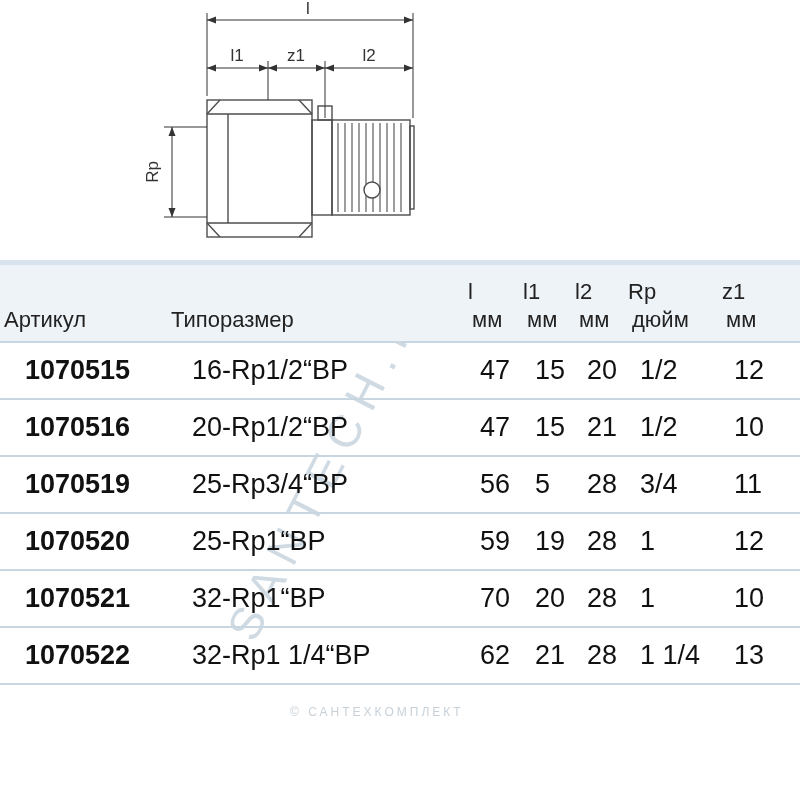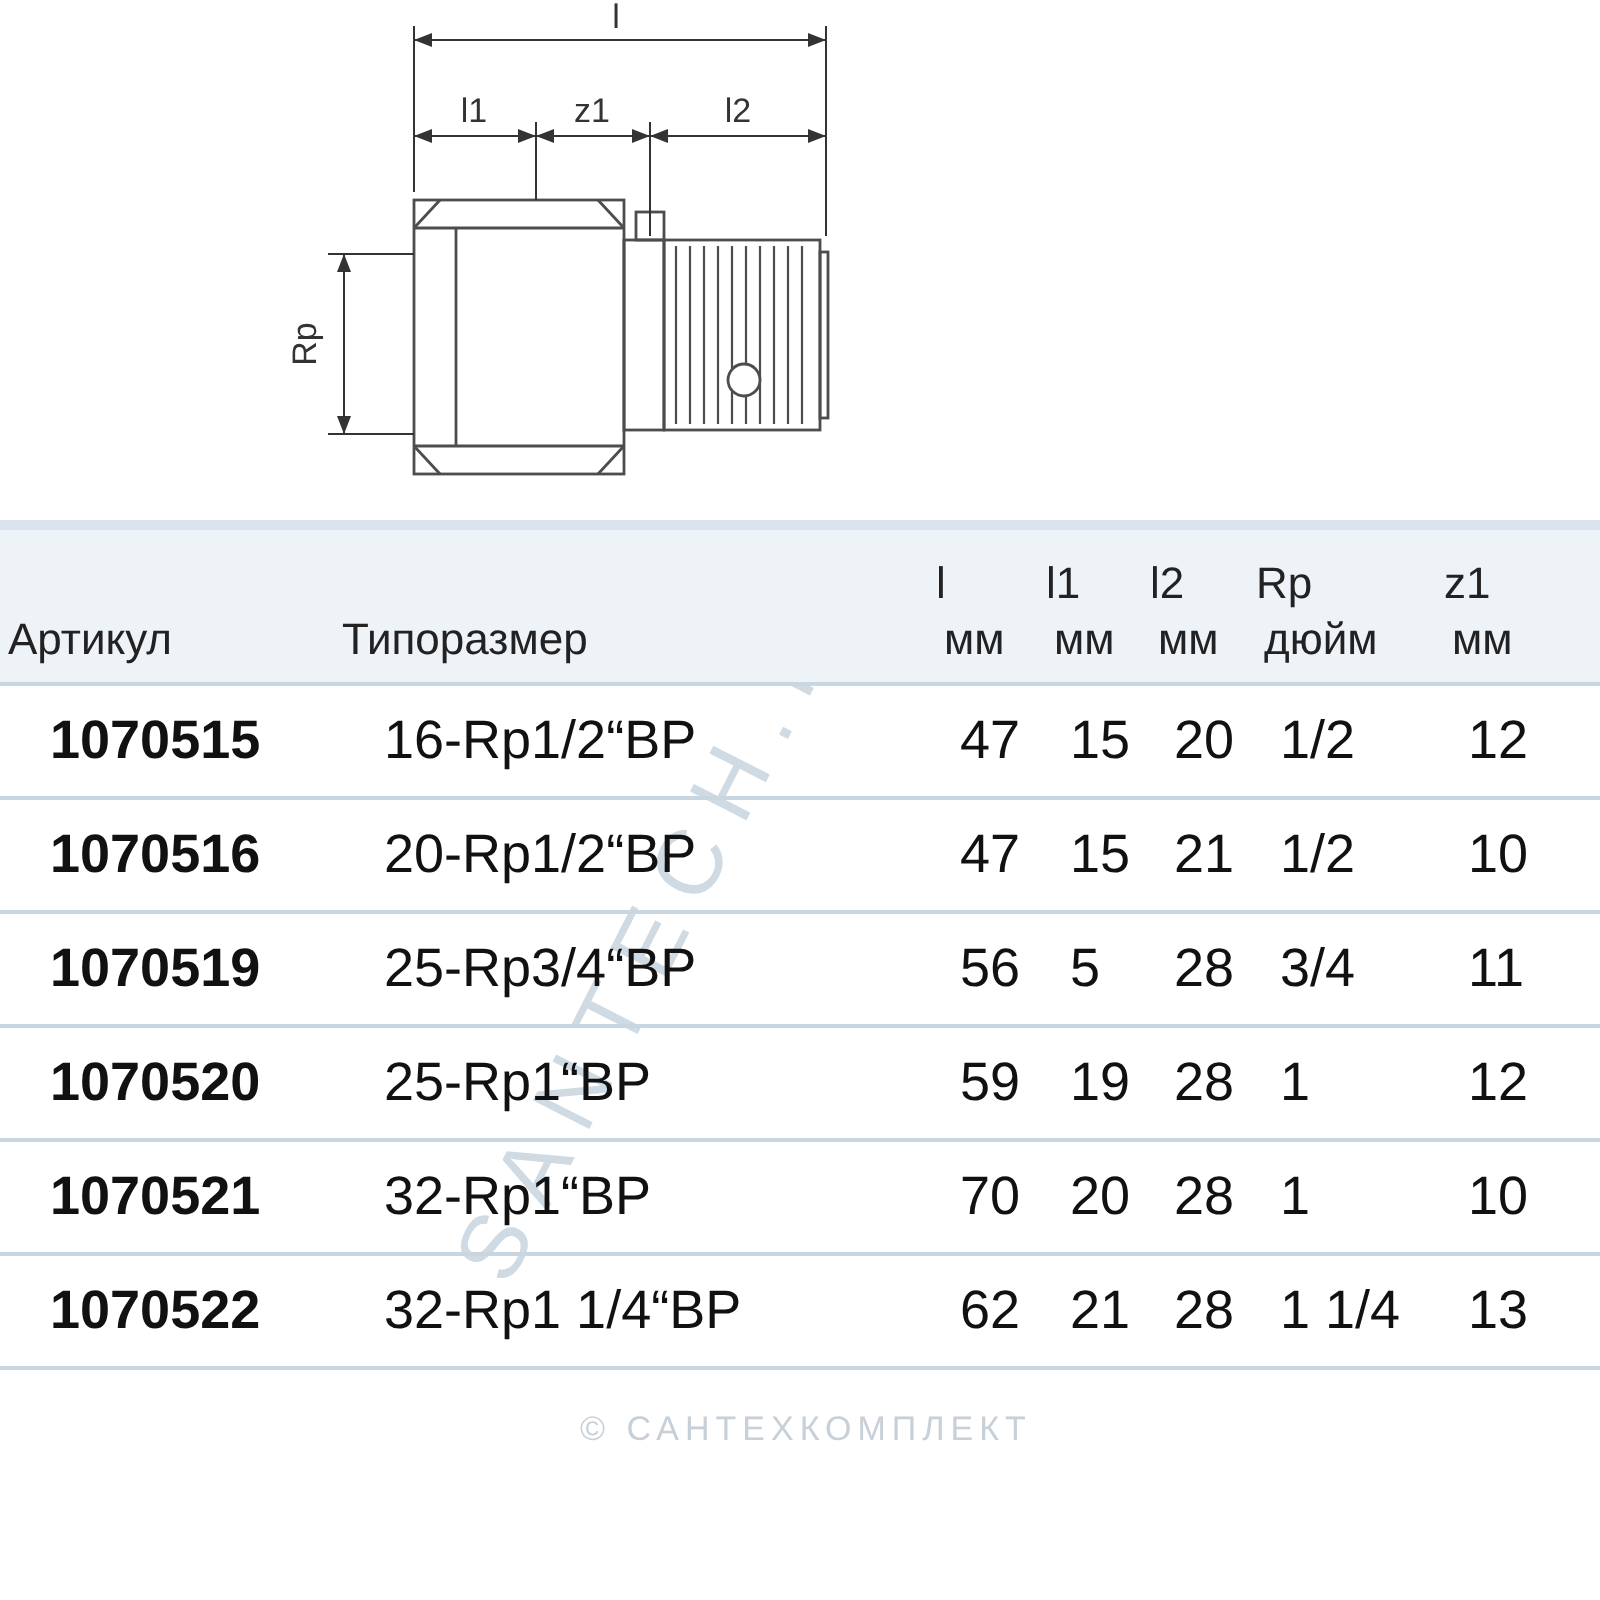--- a/index.html
+++ b/index.html
@@ -27,21 +27,21 @@
   .wm-diagonal {
     position:absolute; left:335px; top:450px;
     transform:translate(-50%,-50%) rotate(-63deg);
     font-size:46px; letter-spacing:12px;
     color:#a8bccd; opacity:0.55;
     white-space:nowrap; z-index:1;
     pointer-events:none;
   }
   .wm-bottom {
     position:absolute; left:290px; top:705px;
-    font-size:17px; letter-spacing:3px;
+    font-size:12px; letter-spacing:3px;
     color:#c2ccd4; opacity:0.9;
     white-space:nowrap; z-index:1;
     pointer-events:none;
   }
 
   
   .table-wrap {
     position:absolute; top:260px; left:0;
     width:800px; z-index:2;
   }

